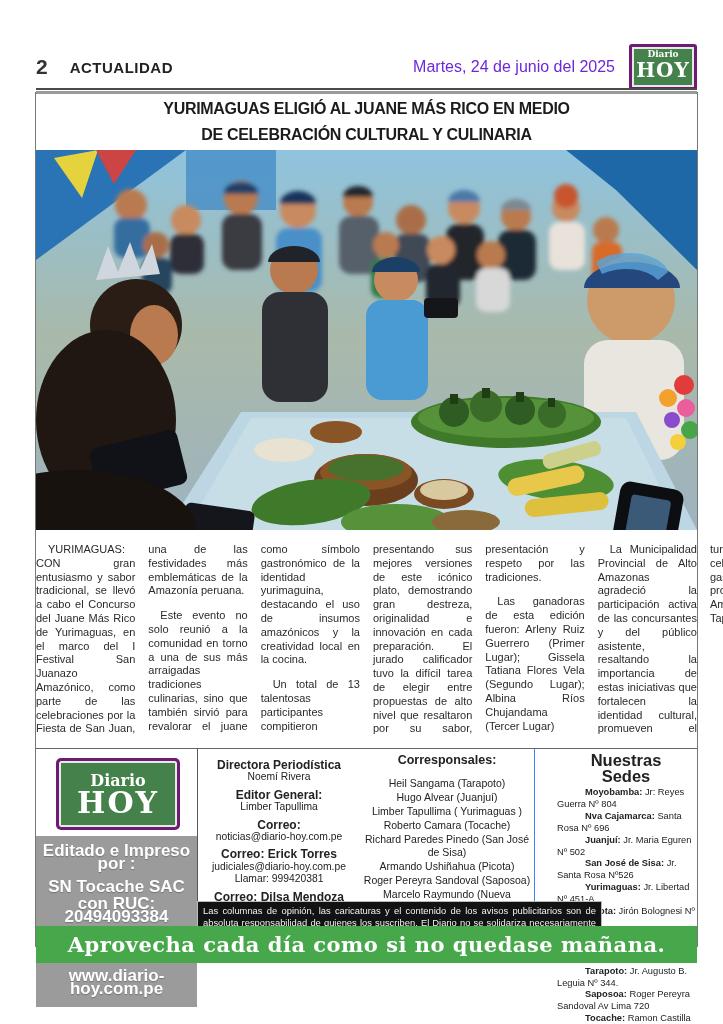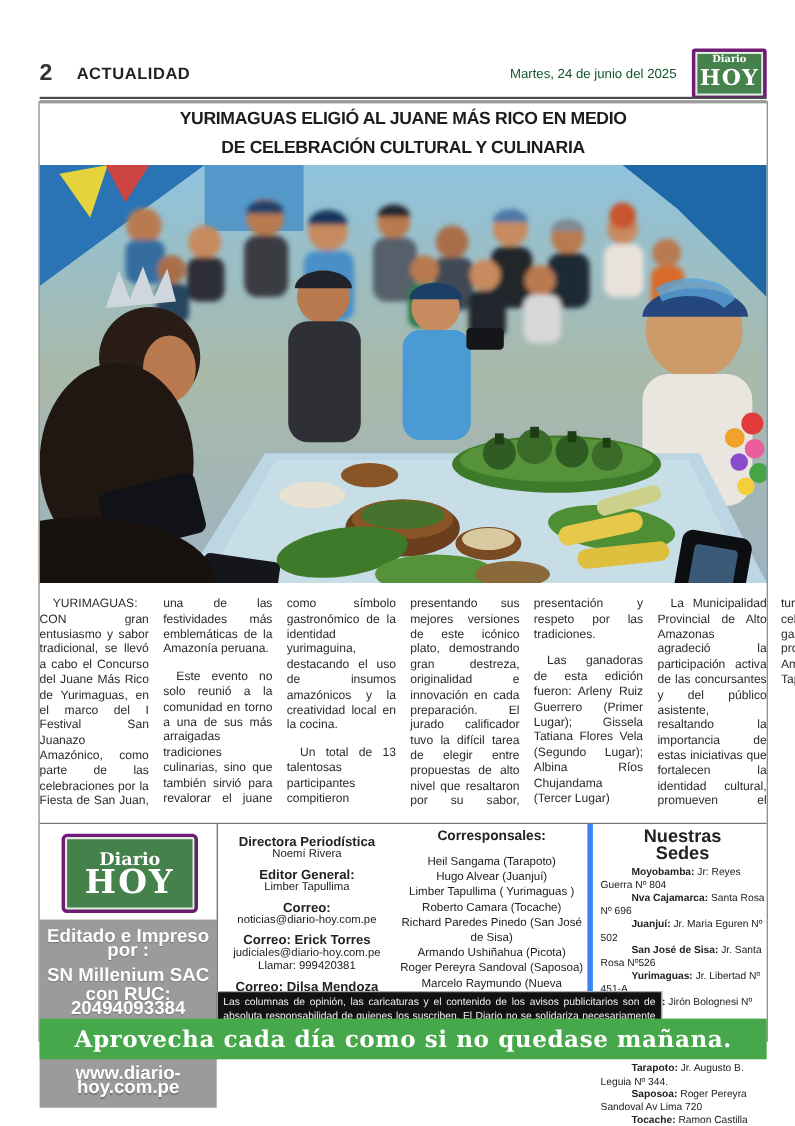--- a/index.html
+++ b/index.html
@@ -5,21 +5,21 @@
   html,body{margin:0;padding:0;background:#e8e8e8;}
   .page{position:relative;width:723px;height:1024px;margin:0 auto;background:#fff;
         font-family:"Liberation Sans",sans-serif;color:#222;overflow:hidden;}
 
   
   .masthead{position:absolute;left:36px;width:661px;top:46px;height:42px;
             display:flex;align-items:center;}
   .page-num{font-size:21px;font-weight:bold;color:#333;}
   .section{font-size:15px;font-weight:bold;letter-spacing:.5px;margin-left:22px;color:#222;}
   .spacer{flex:1;}
-  .date{font-size:12px;color:#14532d;margin-right:14px;}
+  .date{font-size:16px;color:#6d28d9;margin-right:14px;}
   .logo{background:#45814a;border:3px solid #701a75;border-radius:3px;
         color:#fff;text-align:center;font-family:"DejaVu Serif",serif;font-weight:bold;
         box-shadow:inset 0 0 0 2px rgba(255,255,255,.85);}
   .logo-small{width:62px;height:38px;padding-top:2px;}
   .logo-small .l1{font-size:9px;line-height:11px;}
   .logo-small .l2{font-size:20px;line-height:20px;letter-spacing:1px;}
   .rule{position:absolute;left:36px;width:661px;top:88px;}
   .rule .r1{height:2px;background:#4a4a4a;}
   .rule .r2{height:3px;background:#9a9a9a;margin-top:1px;}
 
@@ -55,21 +55,21 @@
   .publisher div{margin-bottom:4px;}
   .publisher .gap{margin-top:10px;}
 
   .fcol2{width:163px;border-left:1px solid #555;text-align:center;padding:5px 4px;font-size:10.3px;line-height:12.4px;}
   .staff-label{font-weight:bold;font-size:12px;margin-top:5px;}
   .staff-text{white-space:pre-line;}
 
   .fcol3{width:174px;text-align:center;padding:5px 2px;font-size:10.5px;line-height:13.9px;}
   .corr-title{font-weight:bold;font-size:12.5px;margin-bottom:9px;}
 
-  .fcol4{width:163px;border-left:5px solid #3b82f6;padding:3px 2px 3px 7px;font-size:9.3px;line-height:11.9px;}
+  .fcol4{width:163px;border-left:1px solid #3b82f6;padding:3px 2px 3px 22px;font-size:9.3px;line-height:11.9px;}
   .sedes-title{text-align:center;font-weight:bold;font-size:16.5px;line-height:16px;margin-bottom:3px;}
   .office .city{font-weight:bold;margin-left:28px;}
 
   .disclaimer{position:absolute;left:161px;bottom:1px;width:405px;box-sizing:border-box;
               background:#121212;border:1px solid #bbb;color:#f2f2f2;
               font-size:9.4px;line-height:11.6px;padding:3px 5px;text-align:justify;}
 
   
   .banner{position:absolute;left:36px;top:926px;width:661px;height:37px;background:#47a84b;
           display:flex;align-items:center;justify-content:center;color:#fff;
@@ -249,21 +249,21 @@
 
     <div class="fcol fcol1">
       <div class="logo-wrap">
         <div class="logo logo-big">
           <div class="l1">Diario</div>
           <div class="l2">HOY</div>
         </div>
       </div>
       <div class="publisher">
         <div>Editado e Impreso por :</div>
-        <div class="gap">SN Millenium SAC</div>
+        <div class="gap">SN Tocache SAC</div>
         <div>con RUC: 20494093384</div>
         <div class="gap">Teléfono: 950458812</div>
         <div class="gap">www.diario-hoy.com.pe</div>
       </div>
     </div>
 
     <div class="fcol fcol2">
 
         <div>
           <div class="staff-label">Directora Periodística</div>

